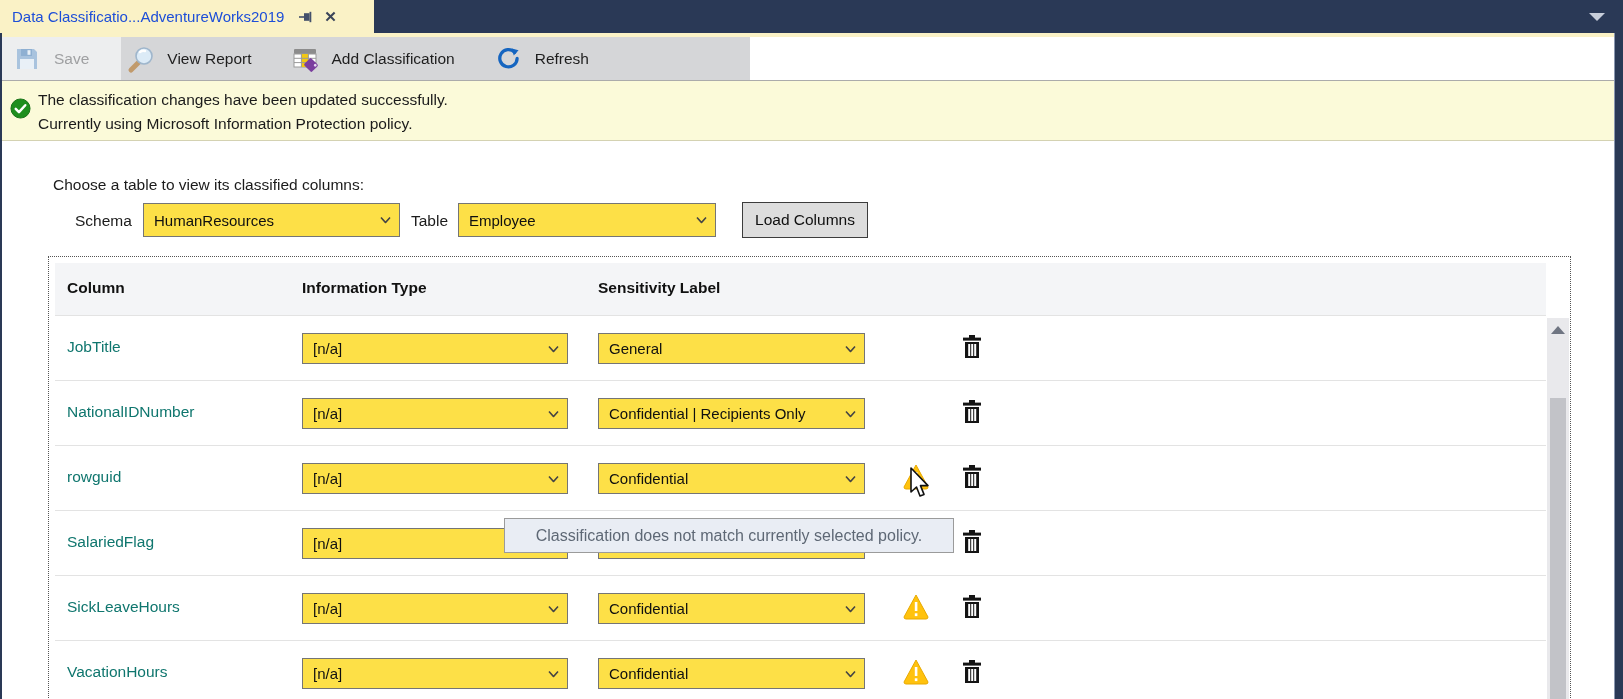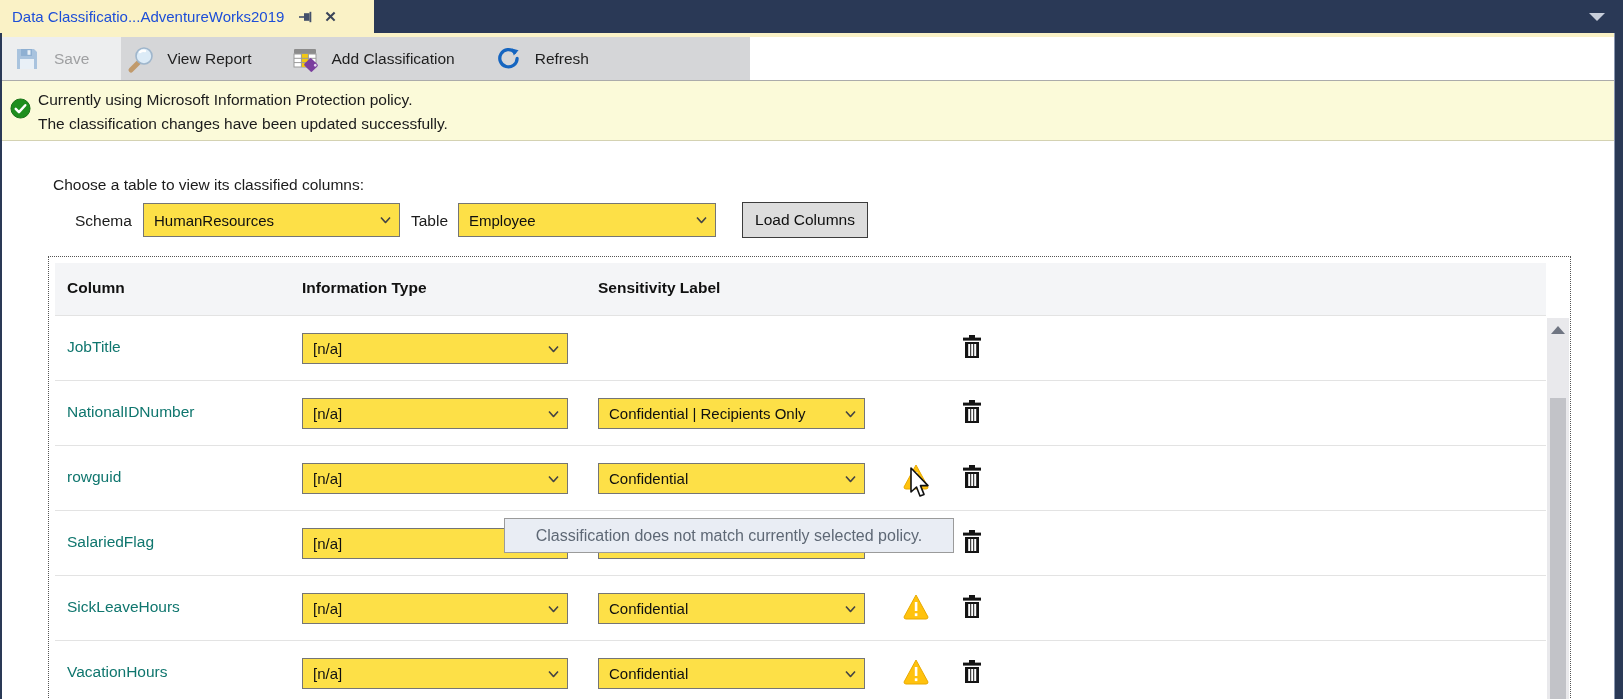--- a/index.html
+++ b/index.html
@@ -169,22 +169,22 @@
   </div>
 
   <div class="banner">
     <span class="check">
       <svg viewBox="0 0 22 22" width="21" height="21">
         <circle cx="11" cy="11" r="10" fill="#1E8E1E" stroke="#157015"></circle>
         <path d="M6 11.4 l3.4 3.4 L16 7.6" fill="none" stroke="#ffffff" stroke-width="2.6" stroke-linecap="round" stroke-linejoin="round"></path>
       </svg>
     </span>
     <div class="lines">
+      <div>The classification changes have been updated successfully.</div>
       <div>Currently using Microsoft Information Protection policy.</div>
-      <div>The classification changes have been updated successfully.</div>
     </div>
   </div>
 
   <div class="edge-left"></div>
   <div class="edge-right-hl"></div>
   <div class="edge-right"></div>
 
   <div class="heading">Choose a table to view its classified columns:</div>
 
   <span class="field-label" style="left:75px; top:212px;">Schema</span>
@@ -217,20 +217,26 @@
       </div>
 
       <div class="grid-row">
         <span class="cell-name">JobTitle</span>
         <div class="dropdown row-dd dd-info">
           <span>[n/a]</span>
           <svg class="chev" width="11" height="7">
               <use href="#svg-chevron"></use>
             </svg>
         </div>
+        <div class="dropdown row-dd dd-sens">
+          <span>General</span>
+          <svg class="chev" width="11" height="7">
+              <use href="#svg-chevron"></use>
+            </svg>
+        </div>
         <svg class="trash" viewBox="0 0 24 26">
             <use href="#svg-trash"></use>
           </svg>
       </div>
 
       <div class="grid-row">
         <span class="cell-name">NationalIDNumber</span>
         <div class="dropdown row-dd dd-info">
           <span>[n/a]</span>
           <svg class="chev" width="11" height="7">

